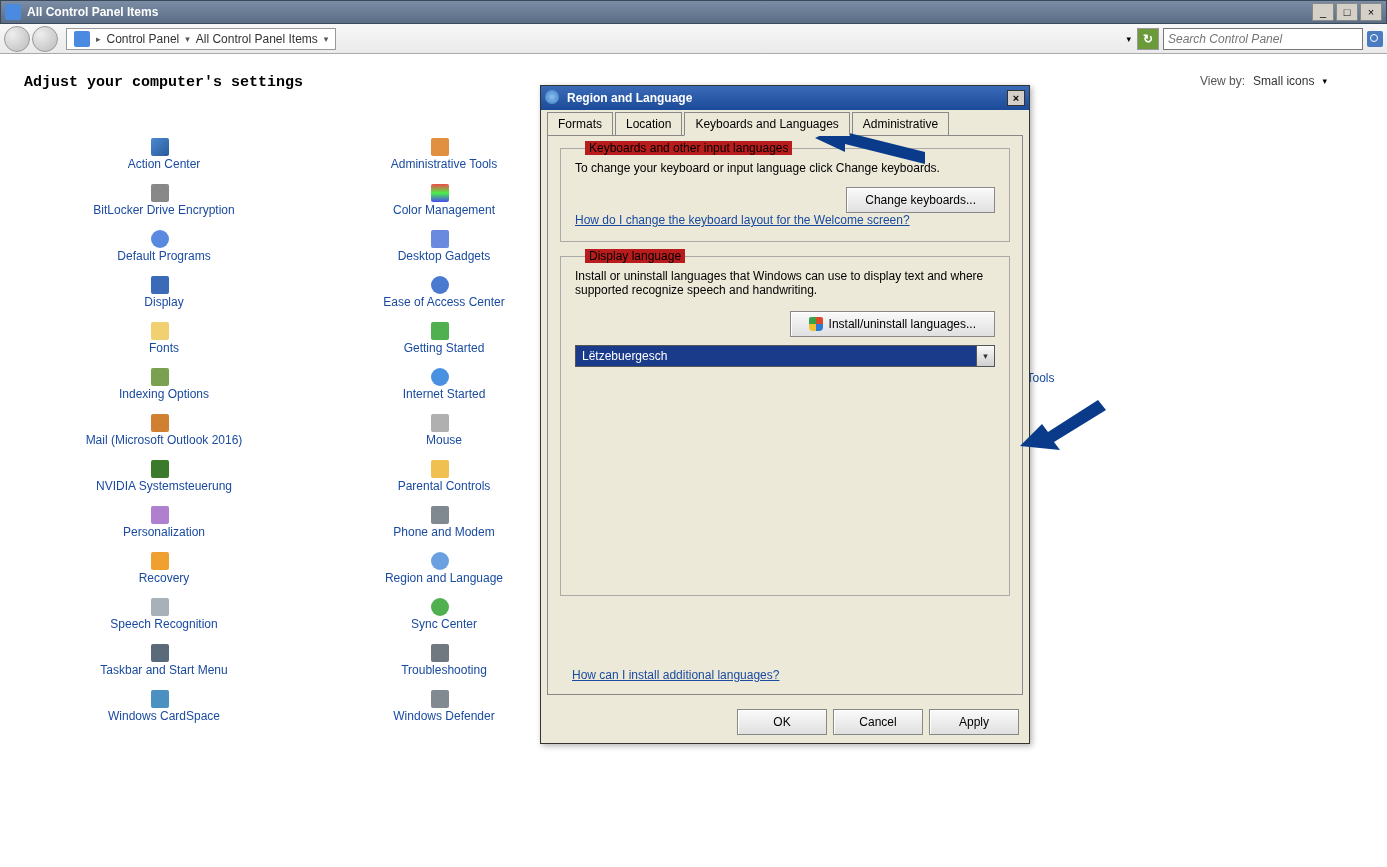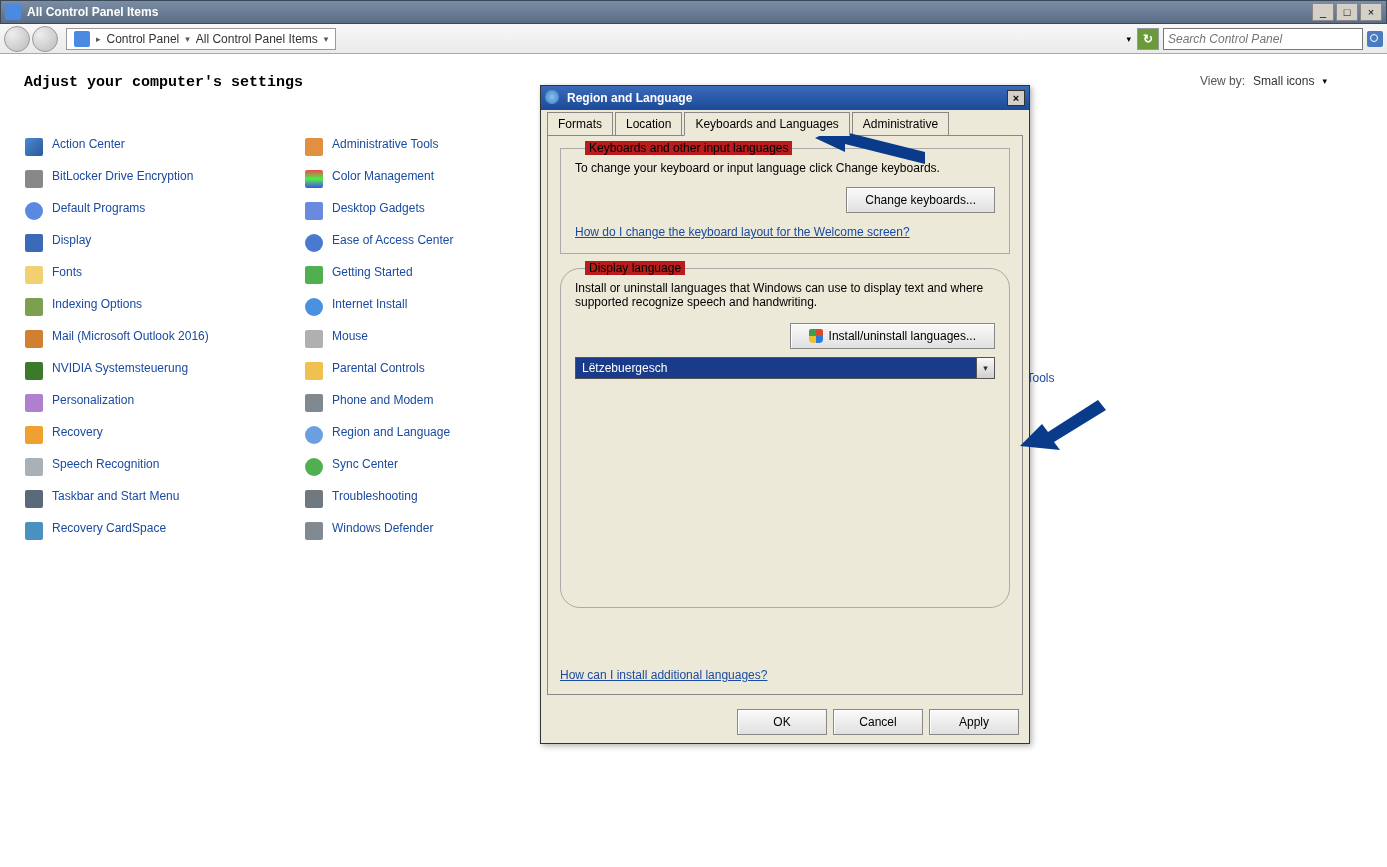--- a/index.html
+++ b/index.html
@@ -95,23 +95,24 @@
   display: flex; align-items: center; gap: 8px;
 }
 .view-by .label { color: #555; }
 .view-by .value { color: #333; }
 .dropdown-arrow { font-size: 9px; }
 .cp-grid {
   display: flex;
 }
 .cp-col { width: 280px; }
 .cp-item {
-  display: flex; align-items: flex-start;
+  display: flex; align-items: center;
   padding: 6px 0;
   cursor: pointer;
+  flex-direction: column;
 }
 .cp-item .icon {
   width: 20px; height: 20px; margin-right: 8px;
   display: flex; align-items: center; justify-content: center;
 }
 .cp-item .lbl { color: #1a4ba0; }
 
 
 .dialog {
   position: absolute;
@@ -172,21 +173,21 @@
   position: relative;
   margin-bottom: 14px;
 }
 .groupbox .legend {
   position: absolute;
   top: -8px; left: 24px;
   background: #b91c1c;
   padding: 0 4px;
   font-size: 12px;
 }
-.groupbox.tall { height: 340px; border-radius: 20px; }
+.groupbox.tall { height: 340px; }
 .btn {
   padding: 5px 18px;
   border: 1px solid #888;
   background: linear-gradient(#fafafa, #e0e0e0);
   font-size: 12px;
   cursor: pointer;
   box-shadow: 1px 1px 0 #fff inset;
 }
 .btn-row { display: flex; justify-content: flex-end; margin-top: 10px; }
 .link { color: #1a4ba0; text-decoration: underline; cursor: pointer; }
@@ -370,21 +371,21 @@
         <div class="cp-item">
           <span class="icon">
             <span class="ico ico-taskbar"></span>
           </span>
           <span class="lbl">Taskbar and Start Menu</span>
         </div>
         <div class="cp-item">
           <span class="icon">
             <span class="ico ico-card"></span>
           </span>
-          <span class="lbl">Recovery CardSpace</span>
+          <span class="lbl">Windows CardSpace</span>
         </div>
       </div>
     <div class="cp-col" id="col2">
         <div class="cp-item">
           <span class="icon">
             <span class="ico ico-admin"></span>
           </span>
           <span class="lbl">Administrative Tools</span>
         </div>
         <div class="cp-item">
@@ -408,21 +409,21 @@
         <div class="cp-item">
           <span class="icon">
             <span class="ico ico-start"></span>
           </span>
           <span class="lbl">Getting Started</span>
         </div>
         <div class="cp-item">
           <span class="icon">
             <span class="ico ico-ie"></span>
           </span>
-          <span class="lbl">Internet Install</span>
+          <span class="lbl">Internet Started</span>
         </div>
         <div class="cp-item">
           <span class="icon">
             <span class="ico ico-mouse"></span>
           </span>
           <span class="lbl">Mouse</span>
         </div>
         <div class="cp-item">
           <span class="icon">
             <span class="ico ico-parental"></span>
@@ -478,41 +479,41 @@
     <div class="tab">Administrative</div>
   </div>
   <div class="tab-content">
 
     <div class="groupbox">
       <div class="legend">Keyboards and other input languages</div>
       <div style="margin-bottom:12px;">To change your keyboard or input language click Change keyboards.</div>
       <div class="btn-row">
         <button class="btn">Change keyboards...</button>
       </div>
-      <div style="margin-top:12px;">
+      <div style="">
         <span class="link">How do I change the keyboard layout for the Welcome screen?</span>
       </div>
     </div>
 
     <div class="groupbox tall">
       <div class="legend">Display language</div>
       <div style="margin-bottom:14px;">Install or uninstall languages that Windows can use to display text and where supported recognize speech and handwriting.</div>
       <div class="btn-row">
         <button class="btn shield-btn">
           <span class="shield-icon"></span>
           <span>Install/uninstall languages...</span>
         </button>
       </div>
       <div class="select-box">
         <span>Lëtzebuergesch</span>
         <div class="select-arrow">▾</div>
       </div>
     </div>
 
-    <div style="position:absolute; bottom:12px; left:12px;">
+    <div style="position:absolute; bottom:12px; left:24px;">
       <span class="link">How can I install additional languages?</span>
     </div>
   </div>
   <div class="dialog-buttons">
     <button class="btn">OK</button>
     <button class="btn">Cancel</button>
     <button class="btn">Apply</button>
   </div>
 </div>
 

